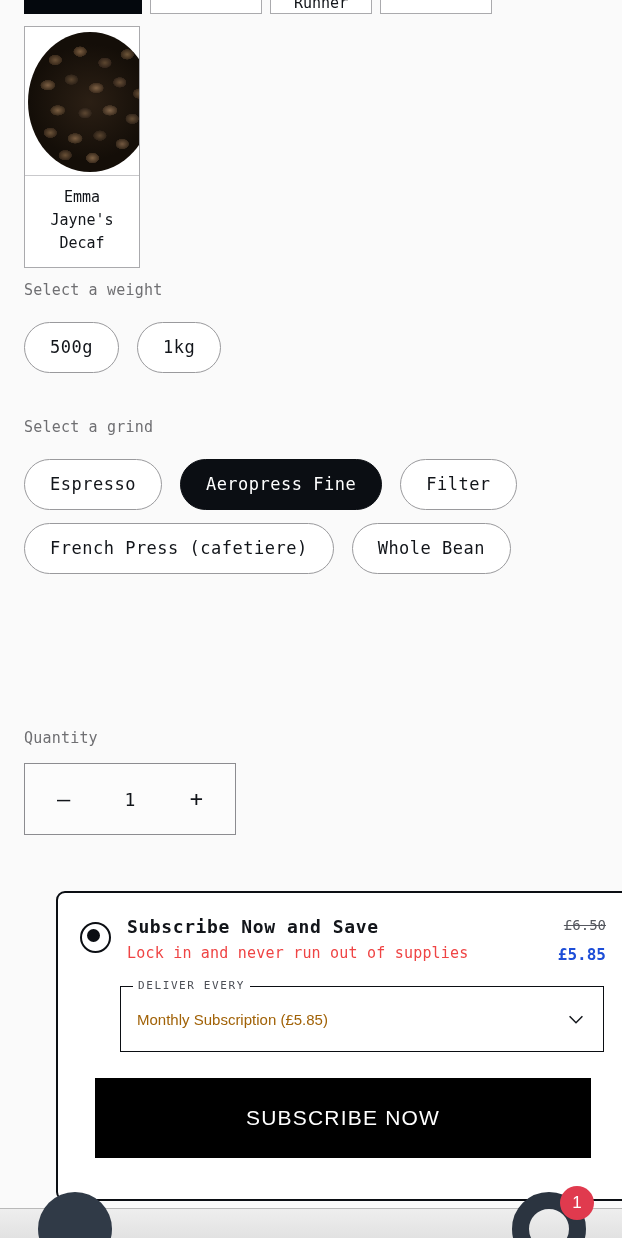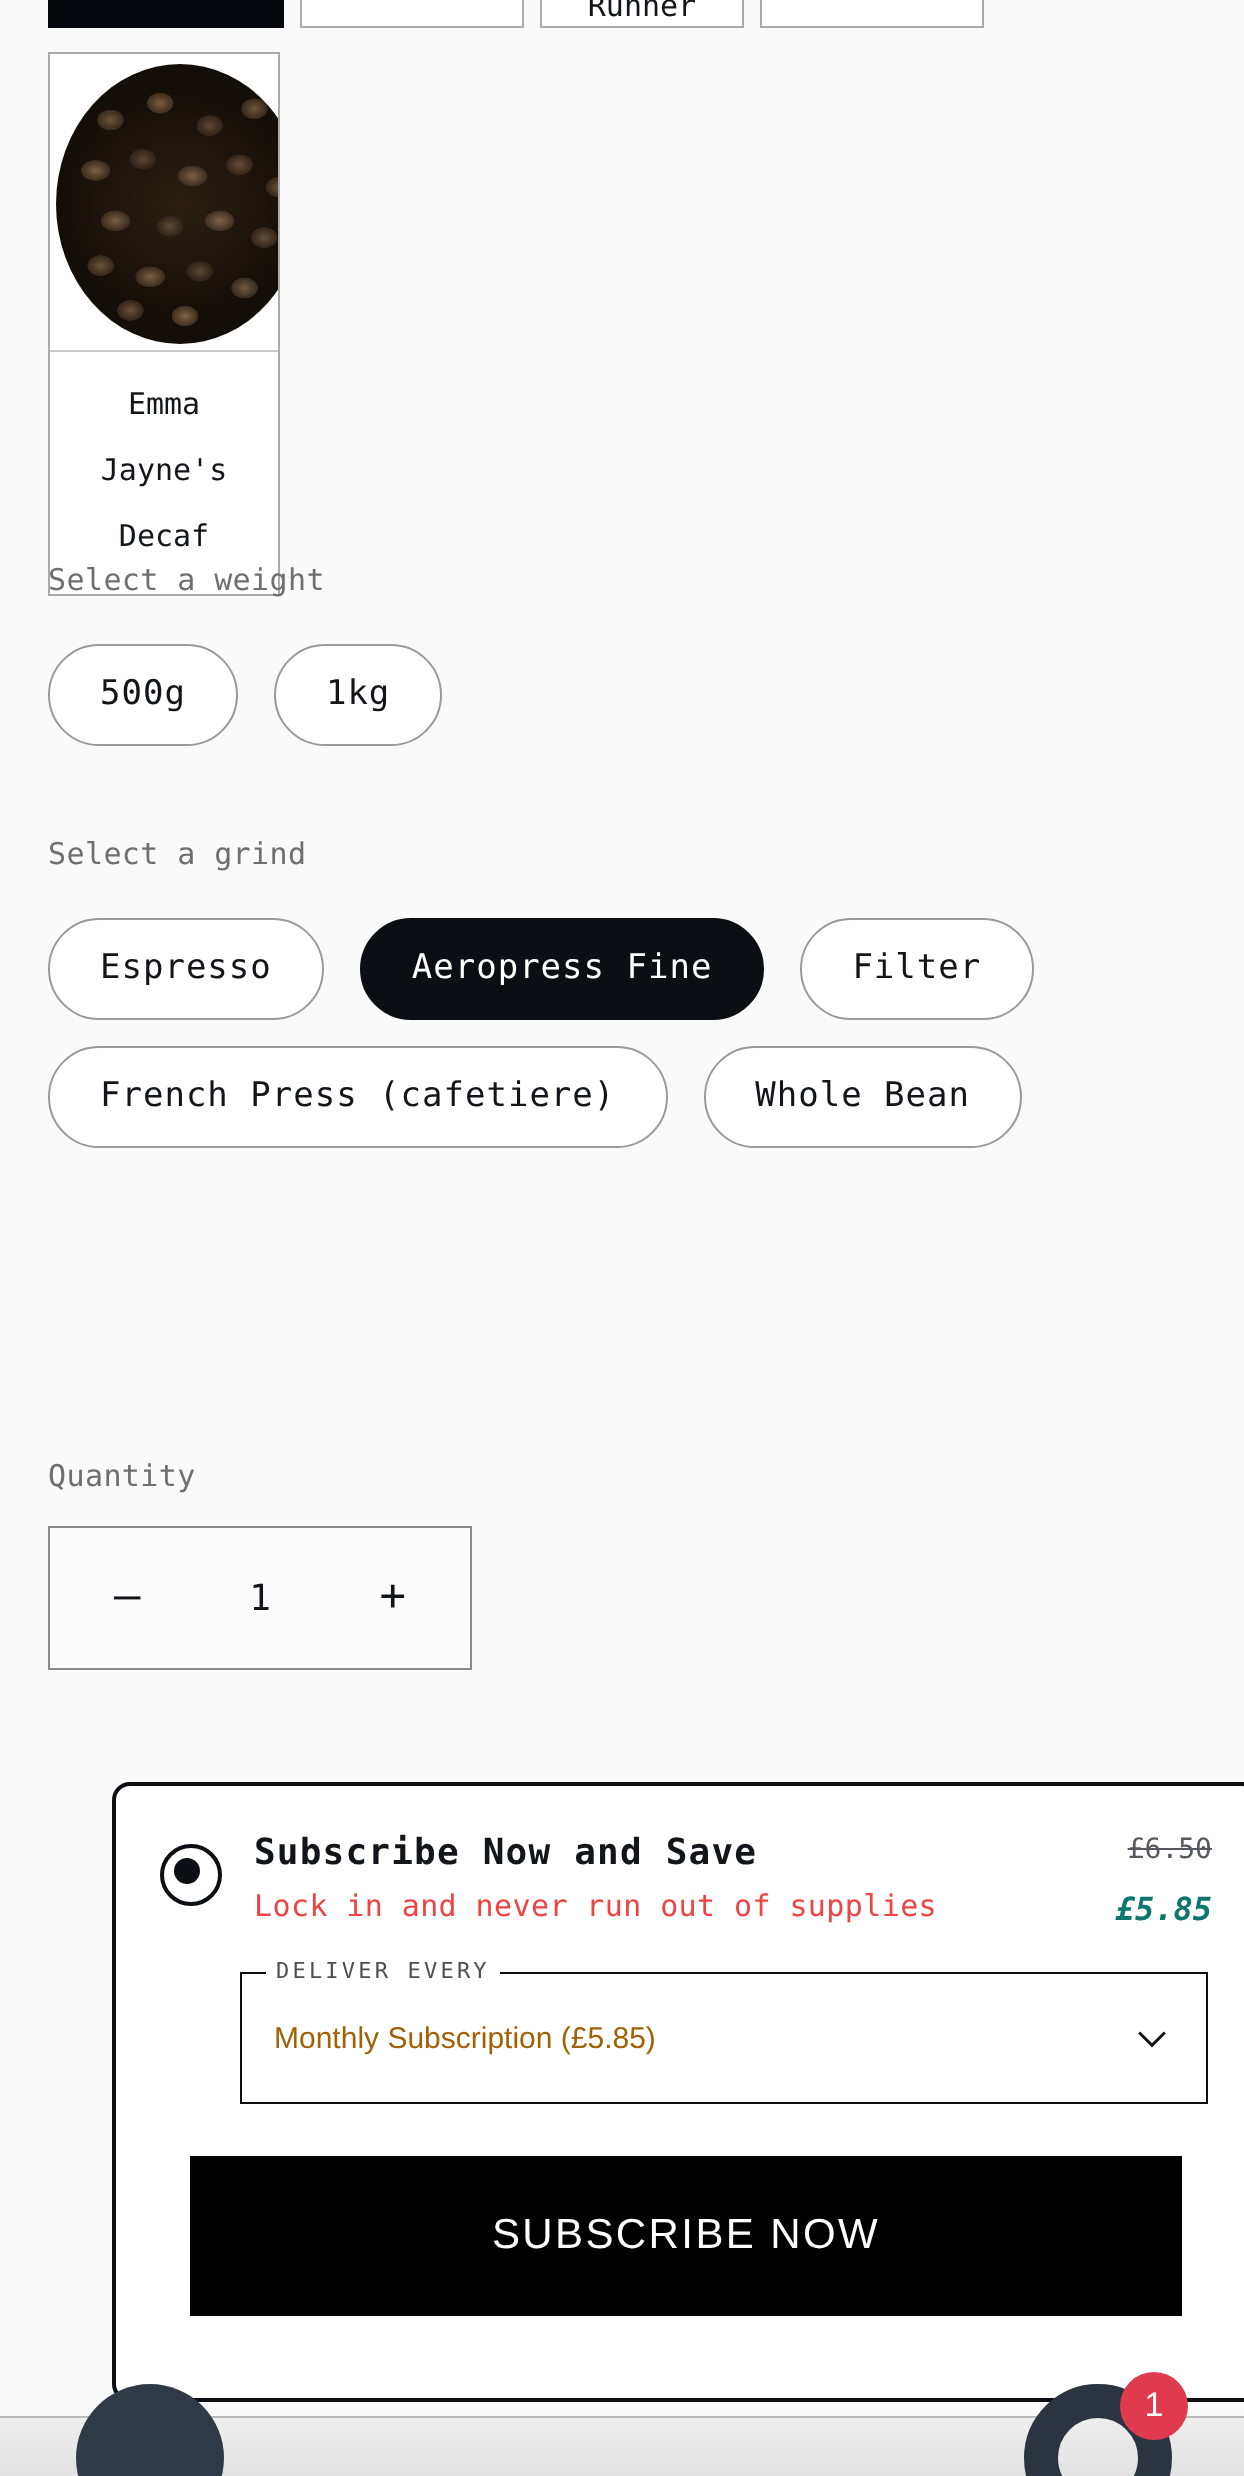--- a/index.html
+++ b/index.html
@@ -98,21 +98,21 @@
       radial-gradient(ellipse 9px 7px at 76% 80%, #735840 0%, #382a1c 72%, rgba(0,0,0,0) 75%),
       radial-gradient(ellipse 9px 7px at 30% 88%, #6a5137 0%, #332519 72%, rgba(0,0,0,0) 75%),
       radial-gradient(ellipse 9px 7px at 52% 90%, #7e6245 0%, #3d2d1e 72%, rgba(0,0,0,0) 75%),
       radial-gradient(ellipse 60px 58px at 50% 50%, #2b1f14 0%, #140e08 100%);
     filter: blur(0.25px);
   }
   .product-name {
     padding: 10px 4px 12px;
     text-align: center;
     font-size: 15px;
-    line-height: 33px;
+    line-height: 23px;
     color: #12151a;
     word-break: break-word;
   }
 
   
   .group-label {
     position: absolute;
     left: 24px;
     font-size: 15px;
     color: #6f6f72;
@@ -242,24 +242,23 @@
   }
   .price-old {
     font-size: 14px;
     color: #55585f;
     text-decoration: line-through;
     display: block;
   }
   .price-new {
     font-size: 16px;
     font-weight: bold;
-    color: #0f766e;
+    color: #1d4ed8;
     display: block;
     margin-top: 12px;
-    font-style: italic;
   }
 
   .fieldset {
     position: relative;
     margin: 22px 24px 0 62px;
     height: 66px;
     border: 1px solid #0b0e13;
     box-sizing: border-box;
     display: flex;
     align-items: center;

